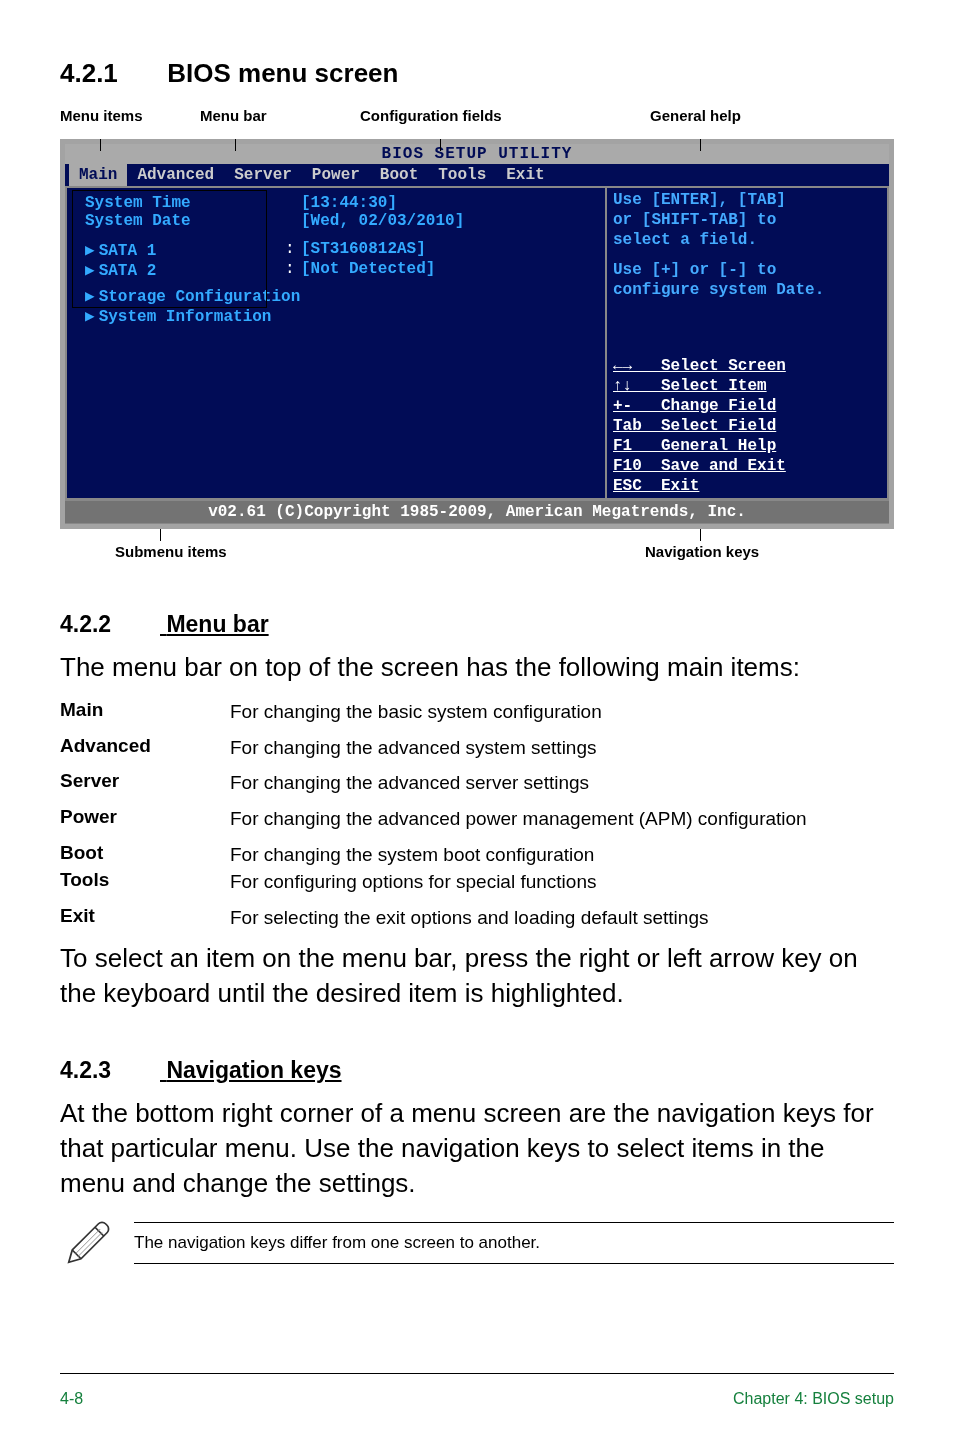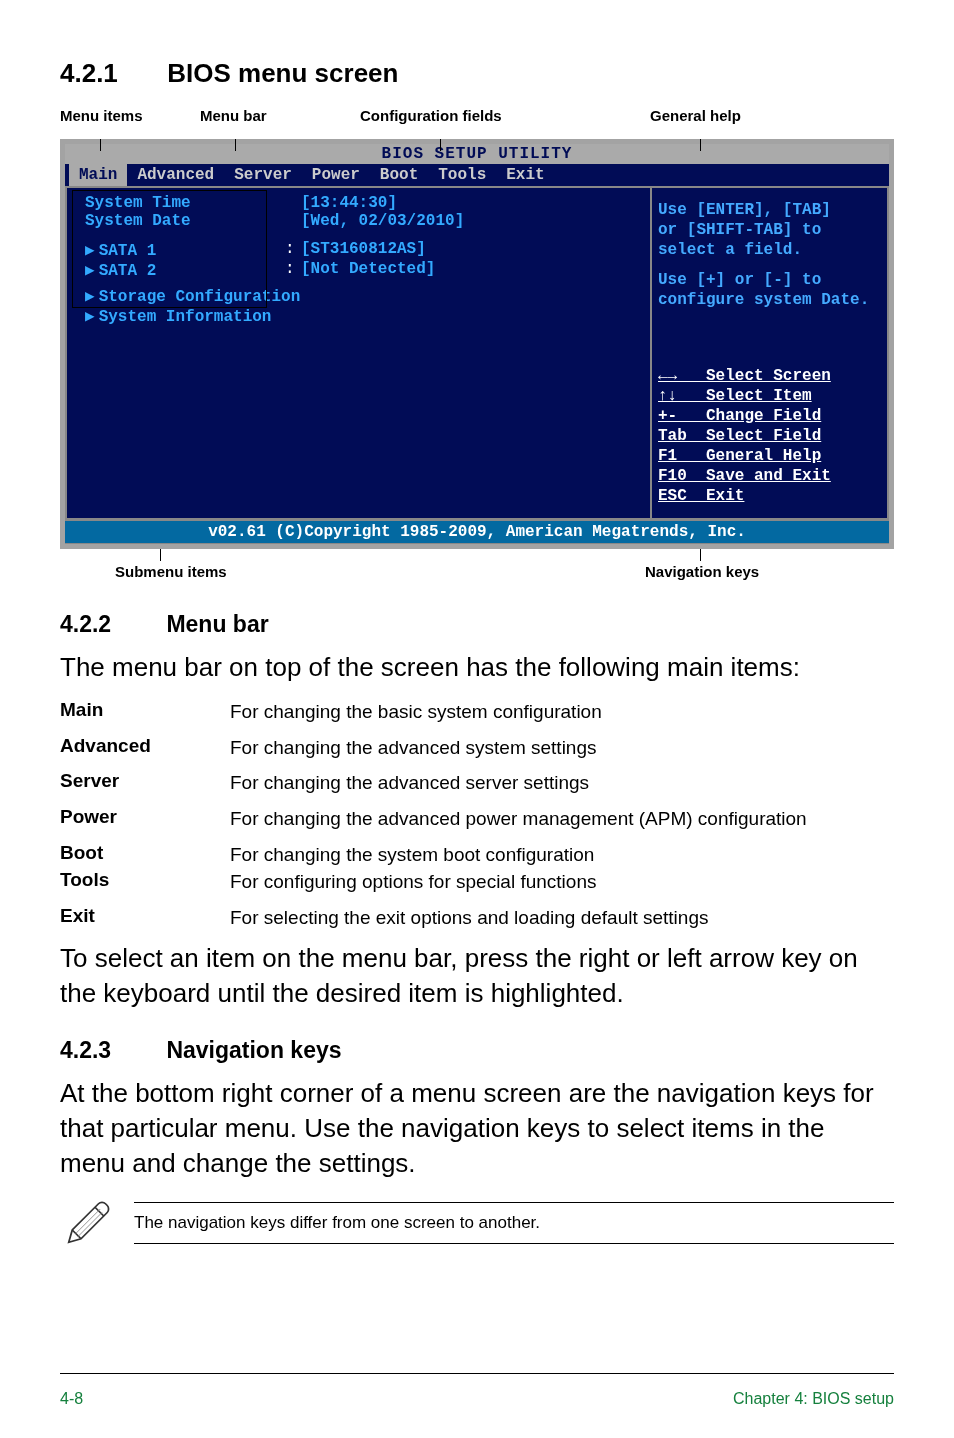--- a/index.html
+++ b/index.html
@@ -7,21 +7,21 @@
     width: 954px;
     height: 1438px;
     background: #fff;
     font-family: Arial, Helvetica, sans-serif;
     color: #000;
     padding: 50px 60px 30px 60px;
     position: relative;
   }
   h2.section { font-size: 26px; font-weight: bold; margin-bottom: 18px; margin-top: 8px;}
   h2.section .num { display:inline-block; width:100px; }
-  h3.section { font-size: 23px; font-weight: bold; margin-top: 26px; margin-bottom: 12px;}
+  h3.section { font-size: 23px; font-weight: bold; margin-top: 46px; margin-bottom: 12px; text-decoration: underline;}
   h3.section .num { display:inline-block; width:100px; }
   p.body { font-size: 26px; line-height: 1.35; margin-bottom: 14px; }
 
   
   .callouts { position: relative; height: 32px; font-weight: bold; font-size:15px; }
   .callouts .lbl { position: absolute; top: 0; }
   .callouts .tick { position:absolute; bottom:-12px; width:1px; height:12px; background:#000; }
 
   
   .bios {
@@ -31,31 +31,31 @@
     font-size: 16px;
     color: #fff;
     border: 5px solid #a3a3a3;
   }
   .bios .titlebar { text-align:center; background:#aaa; color:#010c56; font-weight:bold; padding:1px 0; letter-spacing:1px;}
   .bios .menubar { display:flex; padding: 0 4px; }
   .bios .menubar .m { padding: 2px 10px; color:#ccc; font-weight:bold;}
   .bios .menubar .m.active { background:#aaa; color:#010c56; }
   .bios .body { display:flex; }
   .bios .leftpane { flex: 1; border:2px solid #888; border-right:none; padding:6px 18px; min-height:260px; position:relative;}
-  .bios .rightpane { width: 239px; border:2px solid #888; padding:12px 6px; min-height:260px; color:#55f; font-weight:bold;}
+  .bios .rightpane { width: 284px; border:2px solid #888; padding:2px 6px; min-height:260px; color:#55f; font-weight:bold;}
   .bios .cfgrow { display:flex; }
   .bios .cfgrow .k { width: 200px; color:#3af; font-weight:bold;}
   .bios .cfgrow .sep { width: 16px; color:#fff;}
   .bios .cfgrow .v { color:#3af; font-weight:bold;}
   .bios .sub { color:#3af; font-weight:bold; }
   .bios .tri { color:#3af; font-weight:bold; margin-right:4px;}
   .bios .help1 { color:#4af; font-weight:bold; line-height:1.25;}
   .bios .navkeys { margin-top:56px; color:#fff; font-weight:bold; line-height:1.25;}
   .bios .navkeys .r { white-space:pre;text-decoration:underline; }
-  .bios .footer { text-align:center; background:#0369a1; padding:2px 0; color:#fff; font-weight:bold; border-top:1px solid #888; border-bottom:1px solid #888;}
+  .bios .footer { text-align:center; background:#737373; padding:2px 0; color:#fff; font-weight:bold; border-top:1px solid #888; border-bottom:1px solid #888;}
   .bios .outline-left { position:absolute; border:1px solid #000; pointer-events:none;}
   .out1 { left:5px; top:2px; width:195px; height:118px;}
 
   
   .bottom-callouts { position:relative; height:36px; font-weight:bold; font-size:15px;}
   .bottom-callouts .lbl { position:absolute; top:14px;}
   .bottom-callouts .tick { position:absolute; top:0; width:1px; height:12px; background:#000; }
 
   
   .desc-table { margin-top:6px; }

